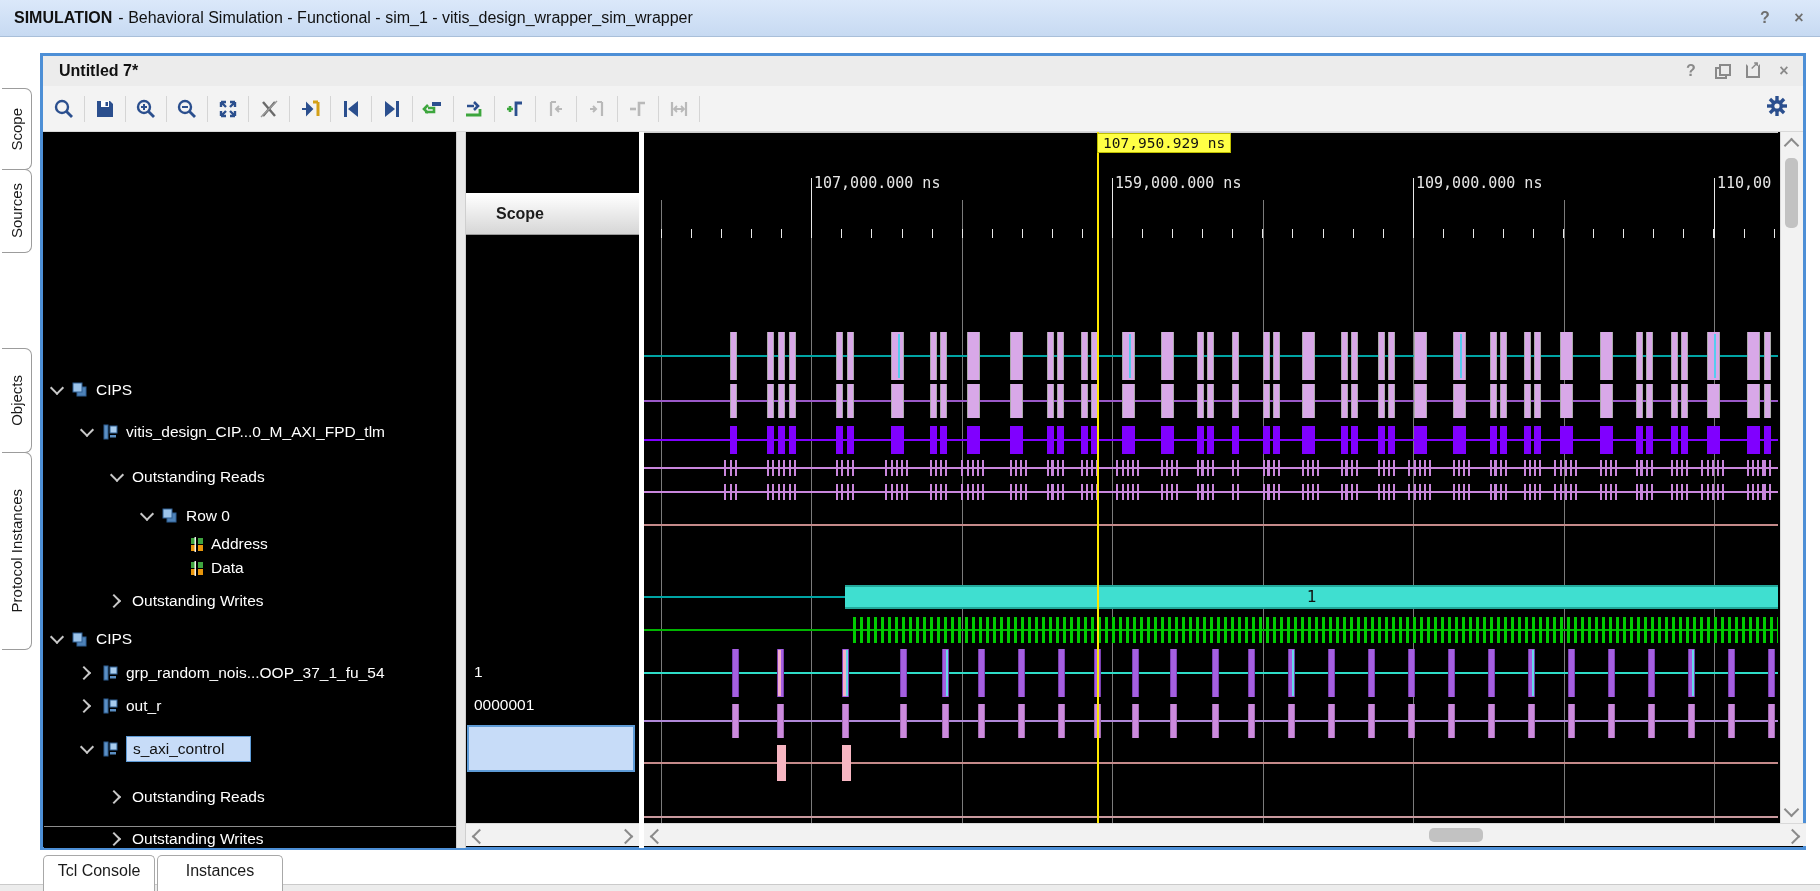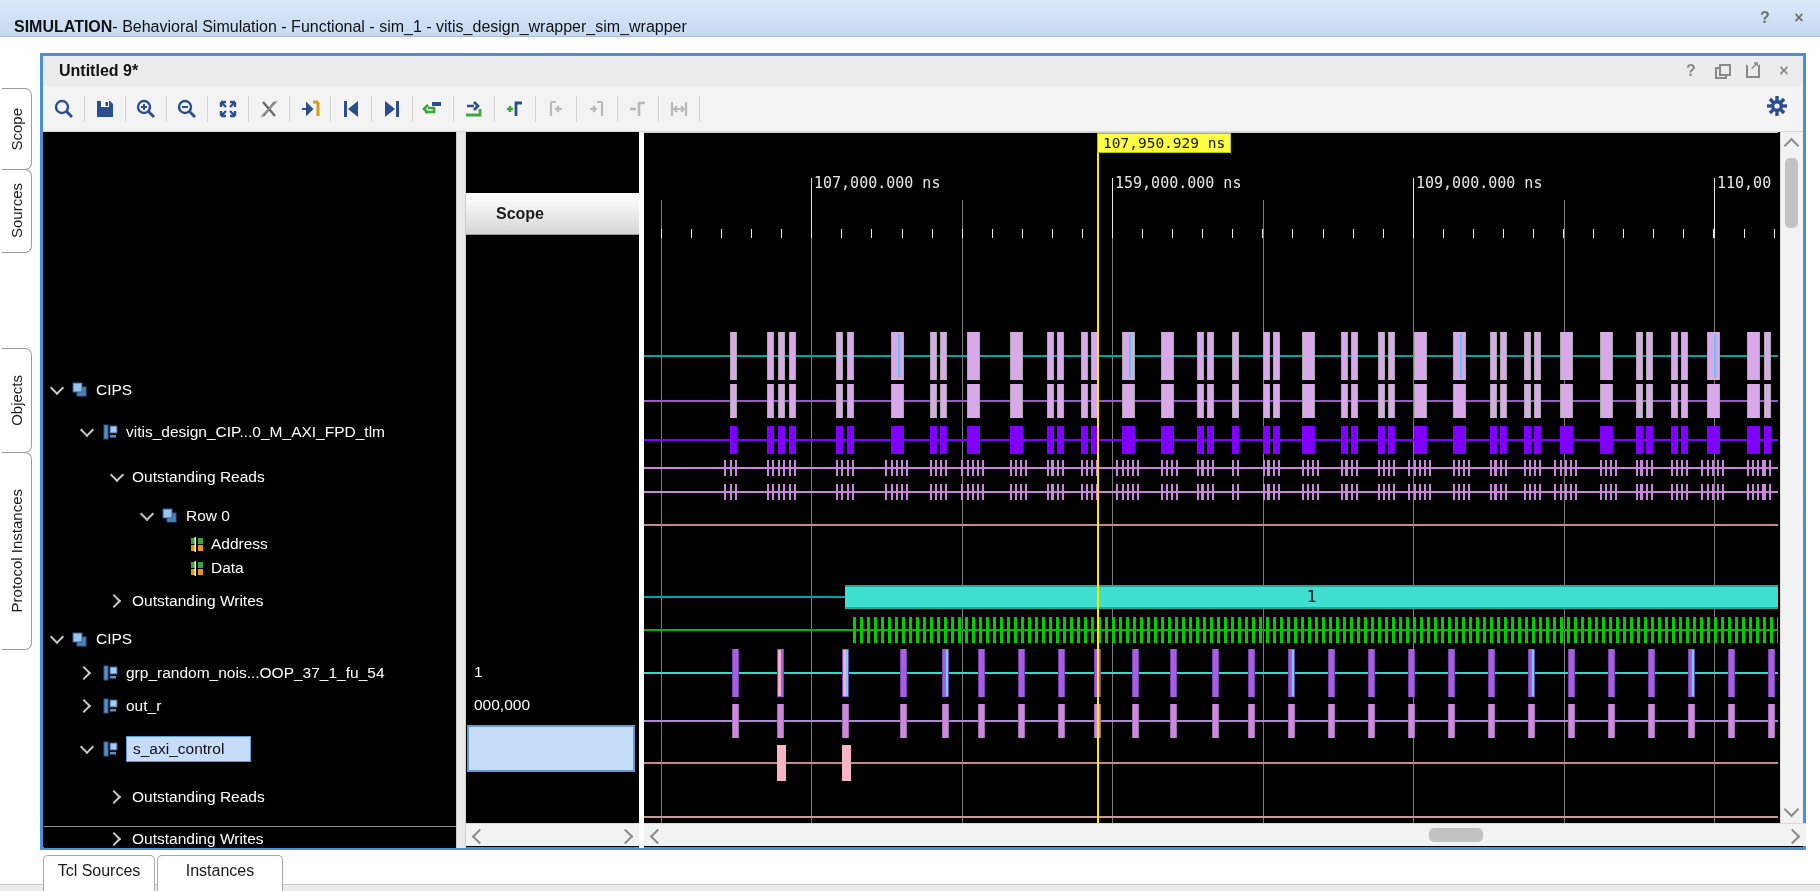--- a/index.html
+++ b/index.html
@@ -1,23 +1,23 @@
 <!DOCTYPE html>
 <html><head>
 <meta charset="utf-8">
 <style>
   html,body{margin:0;padding:0;background:#fff;}
   #screen{position:relative;width:1820px;height:891px;background:#ffffff;overflow:hidden;
           font-family:"Liberation Sans",sans-serif;-webkit-font-smoothing:antialiased;}
   
   #app-titlebar{position:absolute;left:0;top:0;width:1820px;height:36px;
     background:linear-gradient(#dbe8fa,#c7daf2);border-bottom:1px solid #a9bfd9;
-    display:flex;align-items:flex-end;font-size:16px;color:#111;}
+    display:flex;align-items:center;font-size:16px;color:#111;}
   #app-titlebar .t-bold{font-weight:bold;margin-left:14px;}
-  #app-titlebar .t-rest{}
+  #app-titlebar .t-rest{margin-left:6px;}
   #app-titlebar .bar-icons{position:absolute;right:12px;top:0;height:36px;display:flex;align-items:center;gap:16px;
     color:#6f6f6f;font-size:19px;font-weight:bold;}
   
   .side-tab{position:absolute;left:2px;width:29px;background:#fff;border:1px solid #9c9c9c;border-left:none;
     border-radius:0 7px 7px 0;display:flex;align-items:center;justify-content:center;cursor:pointer;}
   .side-tab span{writing-mode:vertical-rl;transform:rotate(180deg);font-size:15px;color:#1a1a1a;white-space:nowrap;}
   
   #wave-window{position:absolute;left:40px;top:53px;width:1766px;height:797px;
     border:3px solid #4d8fd6;background:#000;box-sizing:border-box;}
   #win-titlebar{position:absolute;left:0;top:0;right:0;height:30px;background:#ececec;border-bottom:1px solid #cfcfcf;
@@ -102,21 +102,21 @@
       <div class="side-tab" style="top: 348px; height: 103px;">
         <span>Objects</span>
       </div>
       <div class="side-tab" style="top: 452px; height: 196px;">
         <span>Protocol Instances</span>
       </div>
     </div>
 
   <div id="wave-window">
     <div id="win-titlebar">
-      <span class="win-title">Untitled 9*</span>
+      <span class="win-title">Untitled 7*</span>
       <span class="win-icons" id="win-icons">
           <span class="wicon">?</span>
           <span class="wicon">
             <span class="sq2">
               <i></i>
               <i></i>
             </span>
           </span>
           <span class="wicon">
             <span class="sq" style="border-top-color:transparent;position:relative;">
@@ -389,21 +389,21 @@
     </div>
 
     <div id="div1"></div>
 
     <div class="blackpanel" id="value-panel">
       <div class="col-header" style="left:0;width:173px;padding-left:30px;">
         <span>Scope</span>
       </div>
       <div id="value-rows">
           <div class="vtext" style="top: 530.5px;">1</div>
-          <div class="vtext" style="top: 563.5px;">000,000</div>
+          <div class="vtext" style="top: 563.5px;">0000001</div>
           <div class="vsel" style="top: 593px; height: 47px;"></div>
         </div>
     </div>
 
     <div id="div2"></div>
 
     <div class="blackpanel" id="wave-panel">
         <div class="gridline" style="left: 17px;"></div>
         <div class="gridline" style="left: 167px;"></div>
         <div class="gridline" style="left: 318px;"></div>
@@ -1079,16 +1079,16 @@
     </div>
     <div class="hscroll" style="left:601px;top:767px;width:1162px;">
       <span class="sarrow" style="left:8px;top:7px;transform:rotate(135deg);"></span>
       <div class="thumb" style="left:785px;top:4px;width:54px;height:14px;"></div>
       <span class="sarrow" style="right:8px;top:7px;transform:rotate(-45deg);"></span>
     </div>
   </div>
 
   <div id="bottom-strip"></div>
   <div id="bottom-tabs">
-      <div class="btab" style="left: 43px; width: 112px;">Tcl Sources</div>
+      <div class="btab" style="left: 43px; width: 112px;">Tcl Console</div>
       <div class="btab" style="left: 157px; width: 126px;">Instances</div>
     </div>
 </div>
 
 </body></html>

